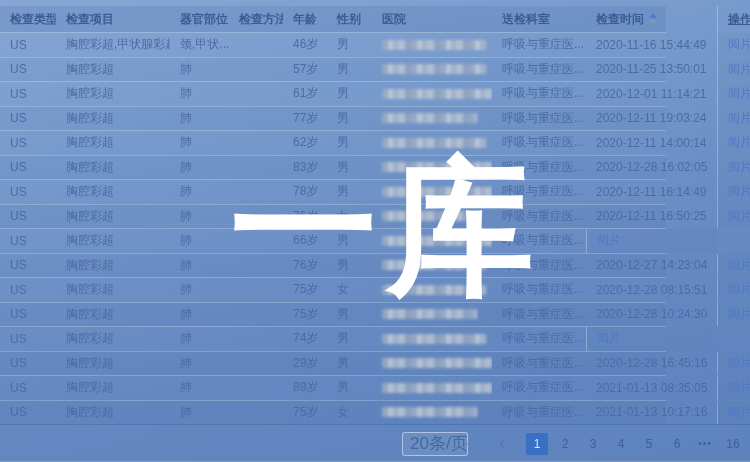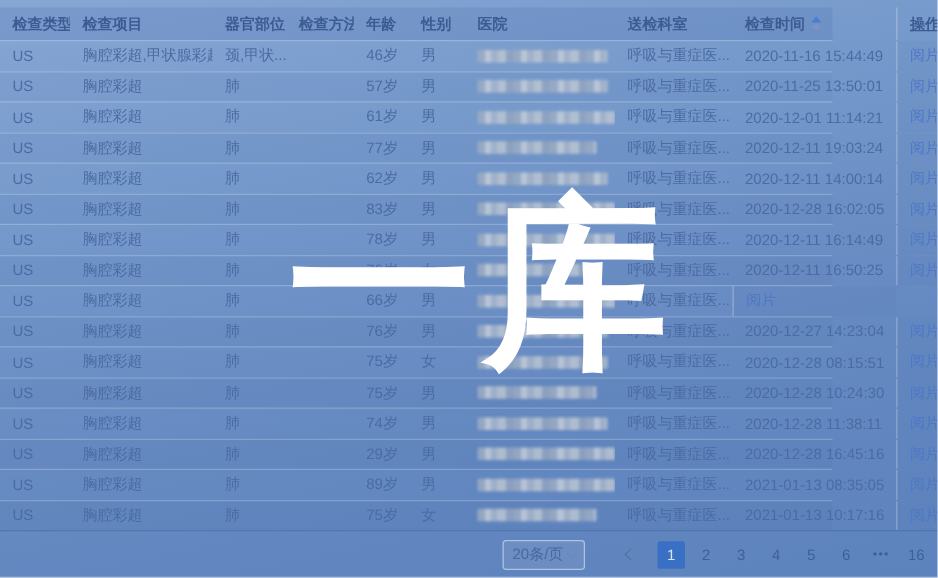--- a/index.html
+++ b/index.html
@@ -54,21 +54,21 @@
     border-top:1px solid rgba(47,78,140,0.30);
     box-shadow:0 -1px 0 rgba(255,255,255,0.18) inset;
     display:flex; align-items:center; justify-content:flex-end;
     padding-right:3px; font-size:12px; color:#3d6099;
   }
   .size-select {
     width:66px; height:24px; border:1px solid rgba(200,214,236,0.75); border-radius:3px;
     display:flex; align-items:center; justify-content:space-between; padding:0 7px;
     color:#47679f; background:rgba(255,255,255,0.07); margin-right:22px; cursor:pointer;
   }
-  .size-select .label { font-size:12px; white-space:nowrap; filter:blur(0.4px); }
+  .size-select .label { font-size:17px; white-space:nowrap; filter:blur(0.4px); }
   .chev-down { width:6px; height:6px; border-right:1.5px solid #6d88b5; border-bottom:1.5px solid #6d88b5; transform:rotate(45deg) translate(-1px,-1px); }
   .pager { display:flex; align-items:center; }
   .page-btn {
     min-width:22px; height:22px; margin:0 3px; border-radius:2px;
     display:flex; align-items:center; justify-content:center;
     color:#3d6099; cursor:pointer; font-size:12px; filter:blur(0.3px);
   }
   .page-btn.active { background:#3a70c4; color:#d9e4f5; }
   .prev-btn { margin-right:8px; }
   .chev-left { width:7px; height:7px; border-left:1.6px solid #57729f; border-bottom:1.6px solid #57729f; transform:rotate(45deg); }
@@ -304,21 +304,20 @@
     <div class="cell">US</div>
     <div class="cell">胸腔彩超</div>
     <div class="cell">肺</div>
     <div class="cell"></div>
     <div class="cell">74岁</div>
     <div class="cell">男</div>
     <div class="cell">
       <span class="redact"></span>
     </div>
     <div class="cell">呼吸与重症医...</div>
-    <div class="cell">2020-12-28 11:38:11</div>
     <div class="cell cell-action">
       <span class="link">阅片</span>
     </div>
   </div>
 
   <div class="grid-row row">
     <div class="cell">US</div>
     <div class="cell">胸腔彩超</div>
     <div class="cell">肺</div>
     <div class="cell"></div>

